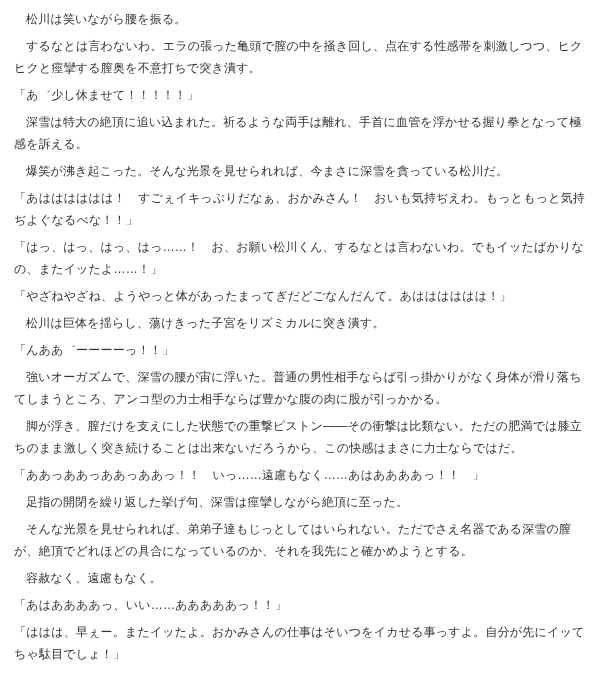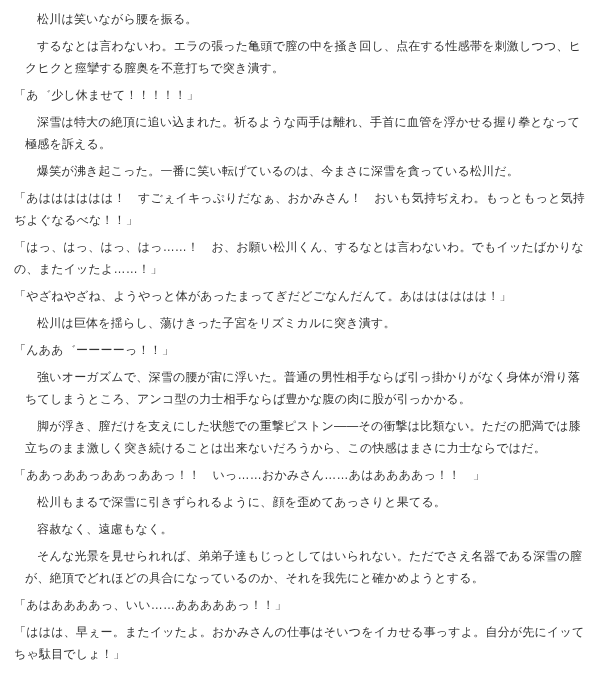--- a/index.html
+++ b/index.html
@@ -22,39 +22,38 @@
     line-height: 22px;
     letter-spacing: 0.2px;
     text-align: left;
   }
   .doc p {
     margin: 0 0 5px 0;
     word-break: break-all;
   }
   .doc p.indent {
     text-indent: 1em;
-    margin-left: 11px;
   }
 </style>
 </head>
 <body>
 
 <main class="doc">
   <p class="indent">松川は笑いながら腰を振る。</p>
   <p class="indent">するなとは言わないわ。エラの張った亀頭で膣の中を掻き回し、点在する性感帯を刺激しつつ、ヒクヒクと痙攣する膣奥を不意打ちで突き潰す。</p>
   <p>「あ゛少し休ませて！！！！！」</p>
   <p class="indent">深雪は特大の絶頂に追い込まれた。祈るような両手は離れ、手首に血管を浮かせる握り拳となって極感を訴える。</p>
-  <p class="indent">爆笑が沸き起こった。一番に笑い転げているのは、今まさに深雪を貪っている松川だ。</p>
+  <p class="indent">爆笑が沸き起こった。そんな光景を見せられれば、今まさに深雪を貪っている松川だ。</p>
   <p>「あはははははは！　すごぇイキっぷりだなぁ、おかみさん！　おいも気持ぢえわ。もっともっと気持ぢよぐなるべな！！」</p>
   <p>「はっ、はっ、はっ、はっ……！　お、お願い松川くん、するなとは言わないわ。でもイッたばかりなの、またイッたよ……！」</p>
   <p>「やざねやざね、ようやっと体があったまってぎだどごなんだんて。あはははははは！」</p>
   <p class="indent">松川は巨体を揺らし、蕩けきった子宮をリズミカルに突き潰す。</p>
   <p>「んああ゛ーーーーっ！！」</p>
   <p class="indent">強いオーガズムで、深雪の腰が宙に浮いた。普通の男性相手ならば引っ掛かりがなく身体が滑り落ちてしまうところ、アンコ型の力士相手ならば豊かな腹の肉に股が引っかかる。</p>
   <p class="indent">脚が浮き、膣だけを支えにした状態での重撃ピストン――その衝撃は比類ない。ただの肥満では膝立ちのまま激しく突き続けることは出来ないだろうから、この快感はまさに力士ならではだ。</p>
-  <p>「ああっああっああっああっ！！　いっ……おかみさん……あはああああっ！！　」</p>
-  <p class="indent">松川もまるで深雪に引きずられるように、顔を歪めてあっさりと果てる。</p>
+  <p>「ああっああっああっああっ！！　いっ……遠慮もなく……あはああああっ！！　」</p>
+  <p class="indent">足指の開閉を繰り返した挙げ句、深雪は痙攣しながら絶頂に至った。</p>
+  <p class="indent">そんな光景を見せられれば、弟弟子達もじっとしてはいられない。ただでさえ名器である深雪の膣が、絶頂でどれほどの具合になっているのか、それを我先にと確かめようとする。</p>
   <p class="indent">容赦なく、遠慮もなく。</p>
-  <p class="indent">そんな光景を見せられれば、弟弟子達もじっとしてはいられない。ただでさえ名器である深雪の膣が、絶頂でどれほどの具合になっているのか、それを我先にと確かめようとする。</p>
   <p>「あはああああっ、いい……あああああっ！！」</p>
   <p>「ははは、早ぇー。またイッたよ。おかみさんの仕事はそいつをイカせる事っすよ。自分が先にイッてちゃ駄目でしょ！」</p>
 
 </main>
 
 </body></html>

